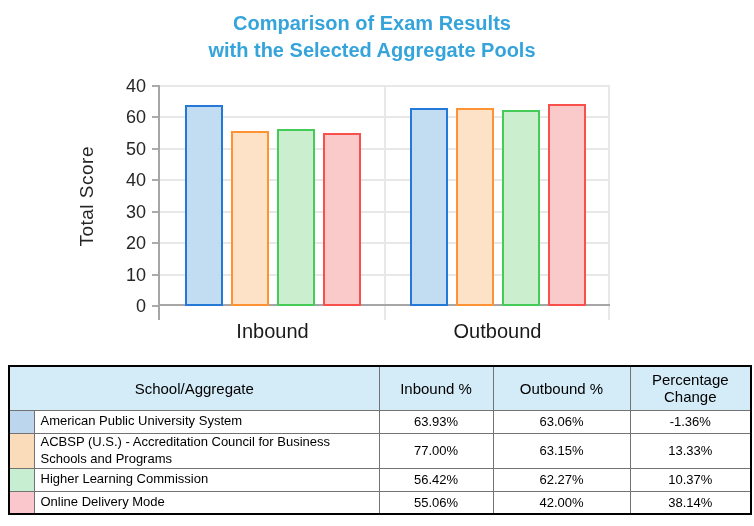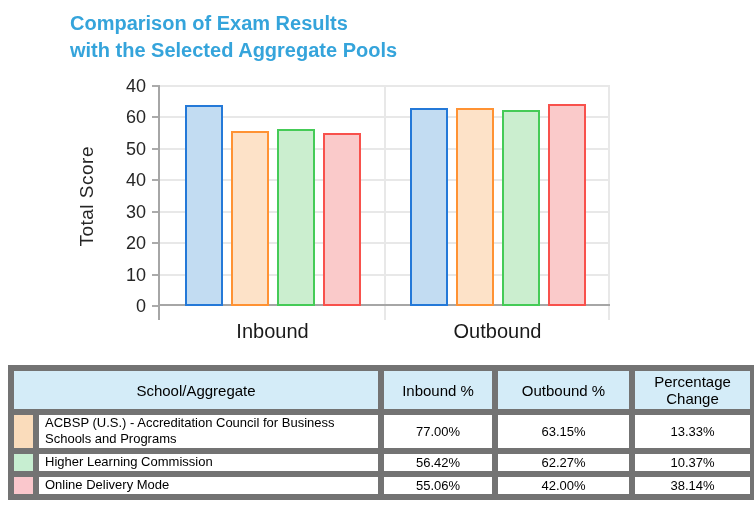--- a/index.html
+++ b/index.html
@@ -1,21 +1,21 @@
 <!DOCTYPE html>
 <html><head>
 <meta charset="utf-8">
 <style>
   * { margin:0; padding:0; box-sizing:border-box; }
   html,body { width:754px; height:526px; background:#ffffff; overflow:hidden;
               font-family:"Liberation Sans", sans-serif; }
 
   
   .chart-wrap { width:604px; margin:10px 0 0 70px; }
-  .chart-title { font-size:20px; font-weight:bold; line-height:1.35; }
+  .chart-title { text-align:center; font-size:20px; font-weight:bold; line-height:1.35; }
   .chart-body { display:flex; align-items:flex-start; margin-top:22px; height:220px; }
   .ylabel-col { width:34px; height:220px; display:flex; align-items:center; justify-content:center; }
   .ylabel { writing-mode:vertical-rl; transform:rotate(180deg); font-size:19px; color:#262626; letter-spacing:0.5px; }
   .ytick-col { width:56px; height:220px; position:relative; }
   .ytick { position:absolute; right:14px; transform:translateY(50%); line-height:1;
            font-size:18px; color:#262626; }
   .tickmark { position:absolute; right:0; width:8px; height:2px; background:#ababab; }
   .plot { width:450px; height:220px; position:relative; }
   .gridline { position:absolute; left:0; right:0; height:2px; background:#e8e8e8; z-index:1; }
   .vline { position:absolute; top:0; bottom:-14px; width:2px; background:#e8e8e8; z-index:1; }
@@ -26,21 +26,21 @@
   .group { position:absolute; top:0; bottom:0; width:50%; display:flex; align-items:flex-end;
            justify-content:center; gap:8px; z-index:3; }
   .group.left { left:0; } .group.right { left:50%; }
   .bar { width:38px; border:2px solid; border-bottom-width:2px; }
   .xlabels { display:flex; width:450px; margin:14px 0 0 90px; }
   .xlabel { flex:1; text-align:center; font-size:20px; color:#1a1a1a; }
 
   
   table { border-collapse:collapse; table-layout:fixed; width:742px; margin:22px 0 0 8px;
           border:2px solid #000; }
-  th, td { border:6px solid #737373; font-weight:normal; color:#000; overflow:hidden; }
+  th, td { border:1px solid #737373; font-weight:normal; color:#000; overflow:hidden; }
   th { font-size:15px; text-align:center; vertical-align:middle; }
   td { font-size:13px; vertical-align:middle; }
   .hdr-row { height:44px; }
   .r1,.r3,.r4 { height:23px; } .r2 { height:35px; }
   .cell-school { text-align:left; padding-left:6px; line-height:1.25; }
   .cell-num { text-align:center; }
 </style>
 </head>
 <body>
 
@@ -111,20 +111,27 @@
     <col style="width:137px">
       <col style="width:121px">
   </colgroup>
   <tbody>
       <tr class="hdr-row">
     <th colspan="2" style="background-color: rgb(212, 236, 248);">School/Aggregate</th>
     <th style="background-color: rgb(212, 236, 248);">Inbound %</th>
     <th style="background-color: rgb(212, 236, 248);">Outbound %</th>
     <th style="background-color: rgb(212, 236, 248);">Percentage Change</th>
   </tr>
+  <tr class="r1">
+    <td style="background-color: rgb(188, 214, 238);"></td>
+    <td class="cell-school">American Public University System</td>
+    <td class="cell-num">63.93%</td>
+    <td class="cell-num">63.06%</td>
+    <td class="cell-num">-1.36%</td>
+  </tr>
   <tr class="r2">
     <td style="background-color: rgb(250, 220, 187);"></td>
     <td class="cell-school">ACBSP (U.S.) - Accreditation Council for Business Schools and Programs</td>
     <td class="cell-num">77.00%</td>
     <td class="cell-num">63.15%</td>
     <td class="cell-num">13.33%</td>
   </tr>
   <tr class="r3">
     <td style="background-color: rgb(199, 238, 209);"></td>
     <td class="cell-school">Higher Learning Commission</td>

